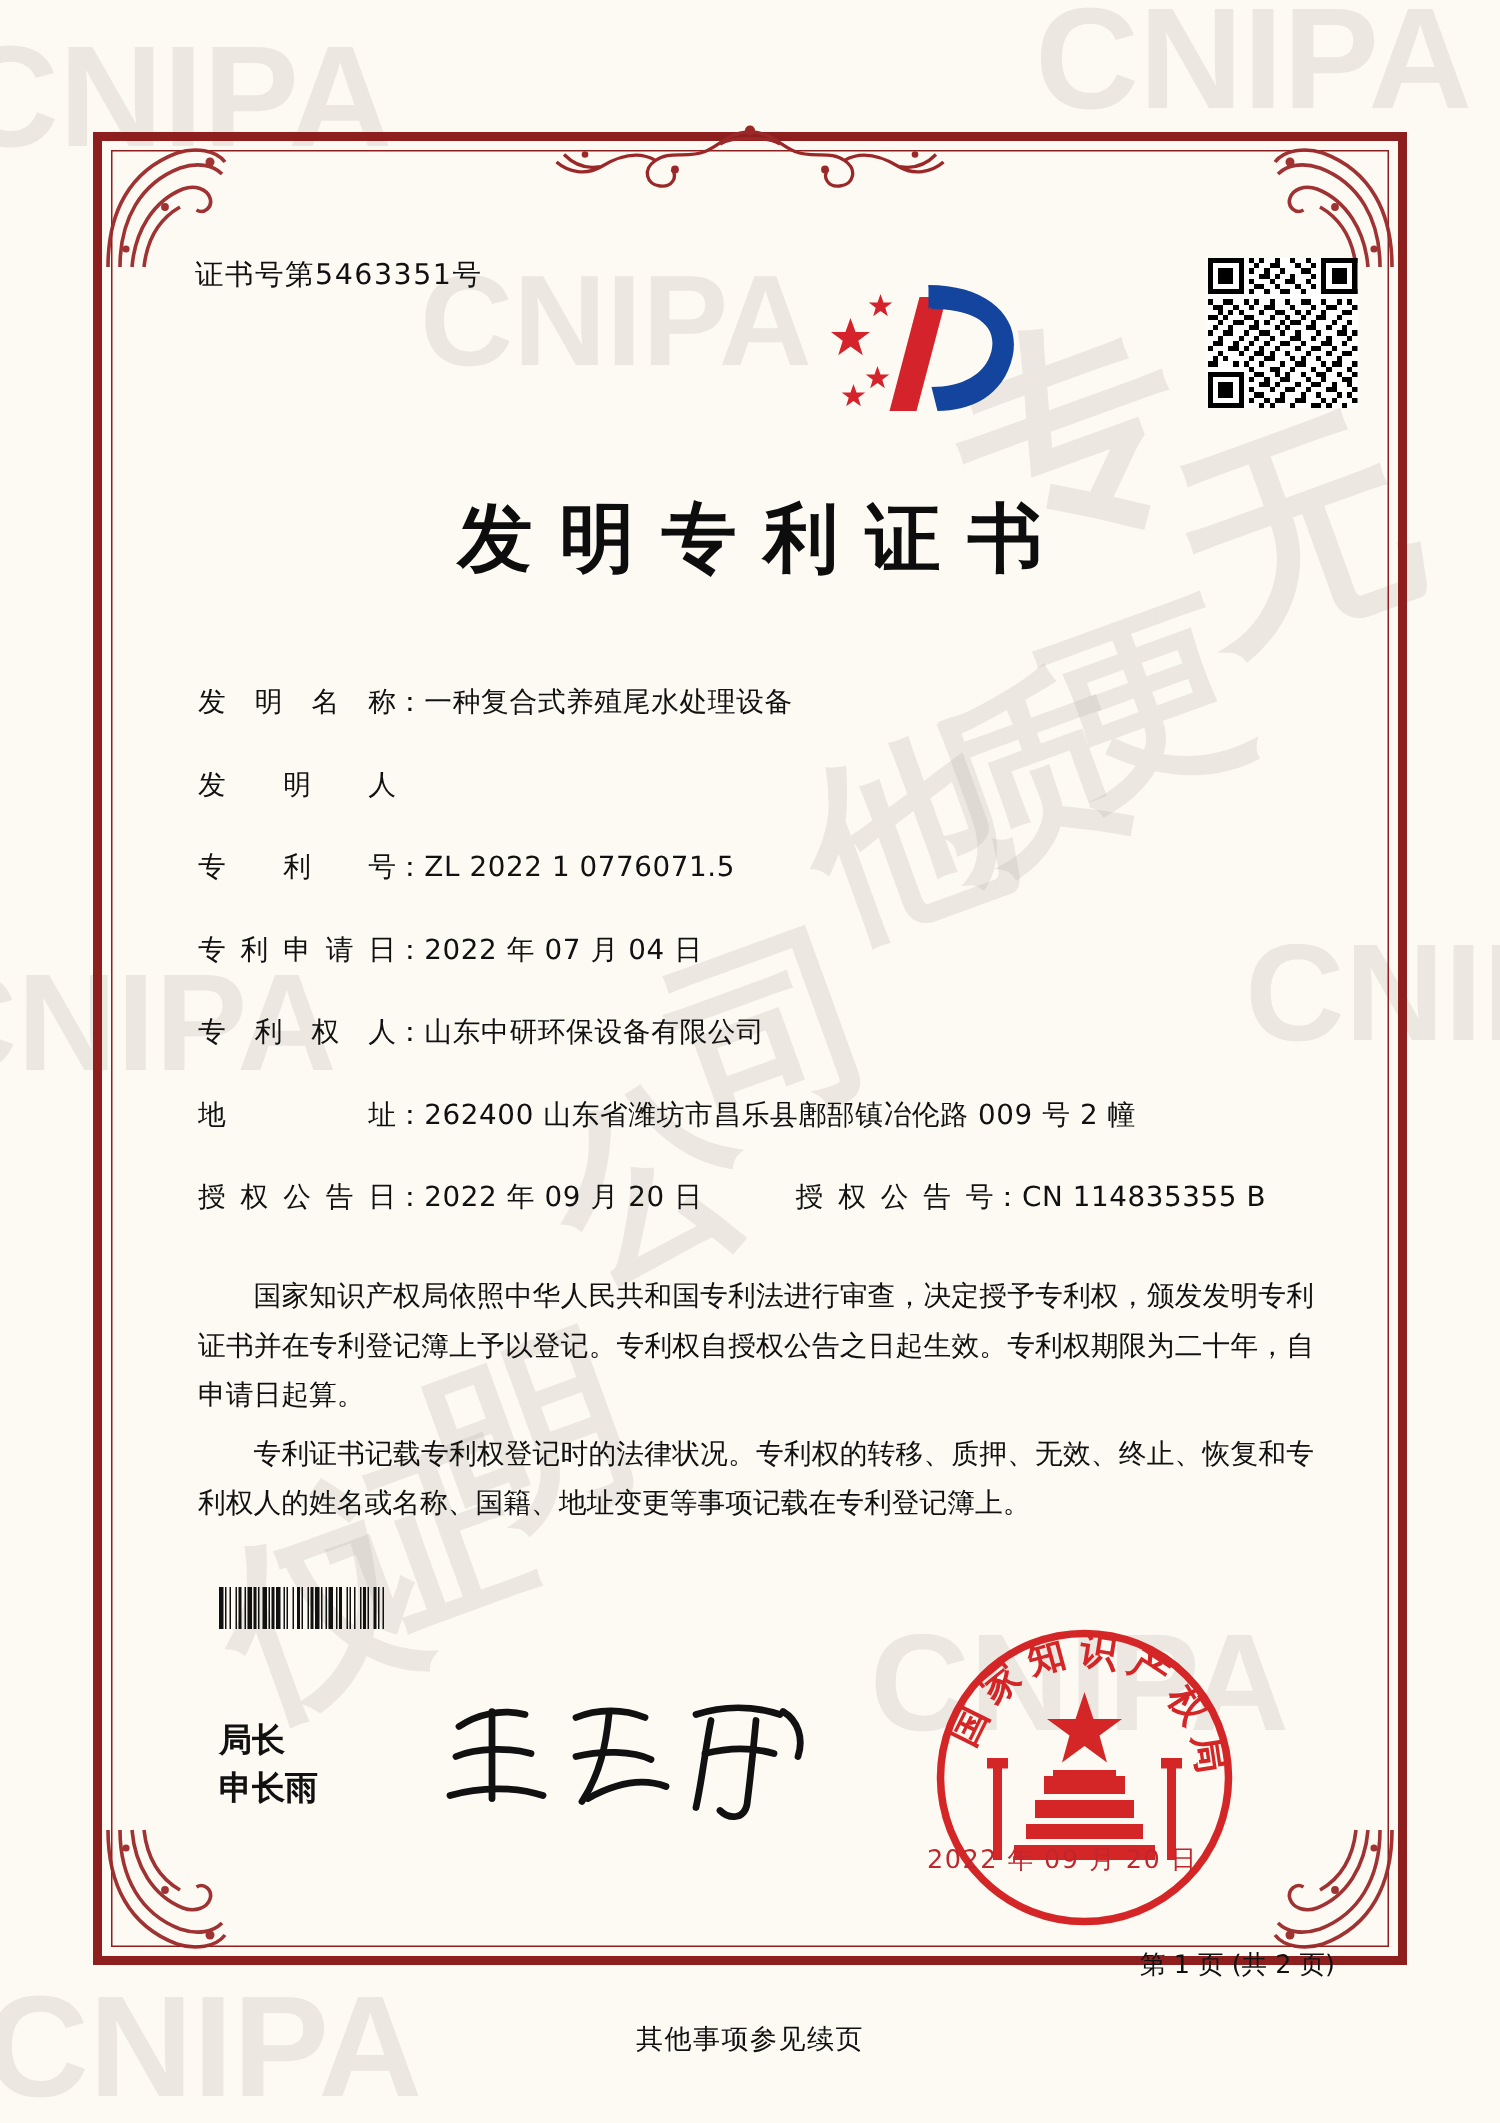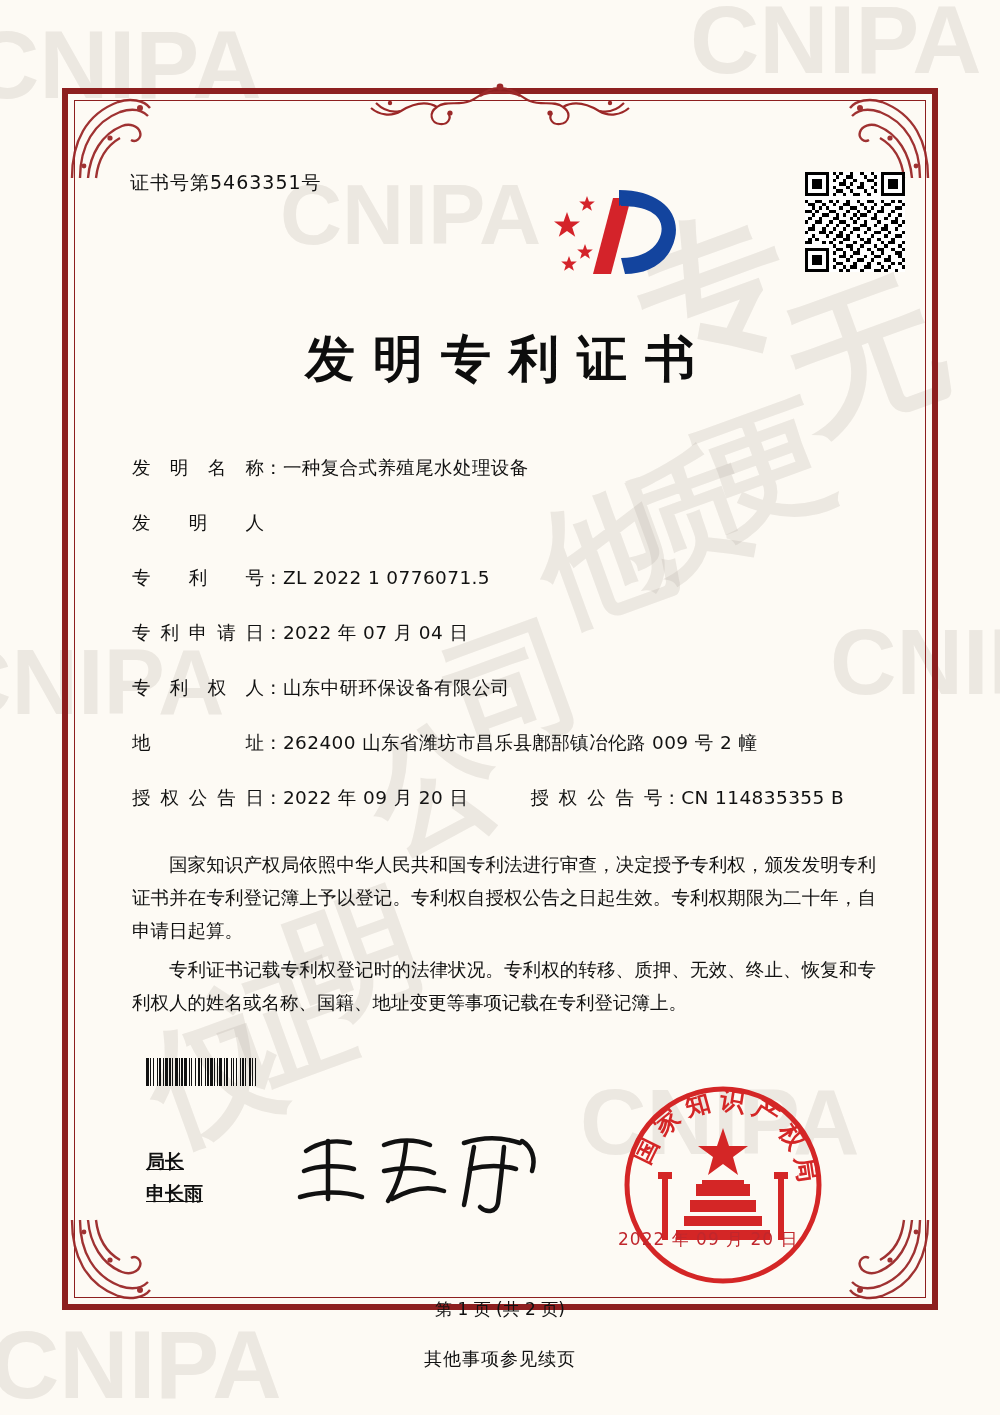--- a/index.html
+++ b/index.html
@@ -177,25 +177,24 @@
     align-items: stretch;
   }
   .barcode span { display: block; height: 100%; }
 
   
   .sign-block {
     position: absolute;
     left: 36px;
     top: 995px;
     font-family: "DejaVu Sans", sans-serif;
-    font-size: 19px;
+    font-size: 22px;
     font-weight: bold;
     color: #111;
     line-height: 32px;
-    text-decoration: underline;
   }
   .signature {
     position: absolute;
     left: 178px;
     top: 975px;
     width: 260px;
     height: 95px;
     color: #111;
   }
   .signature svg { width:100%; height:100%; display:block; }
@@ -217,21 +216,21 @@
     font-family: "DejaVu Sans", sans-serif;
     font-size: 17px;
     color: #c0272d;
     letter-spacing: 1px;
   }
 
   .page-num {
     position: absolute;
     left: 0; right: 0;
     top: 1148px;
-    text-align: center;
+    text-align: right;
     font-family: "DejaVu Sans", sans-serif;
     font-size: 17px;
     color: #111;
   }
 
   .footer-note {
     position: absolute;
     left: 0; right: 0;
     top: 1347px;
     text-align: center;

